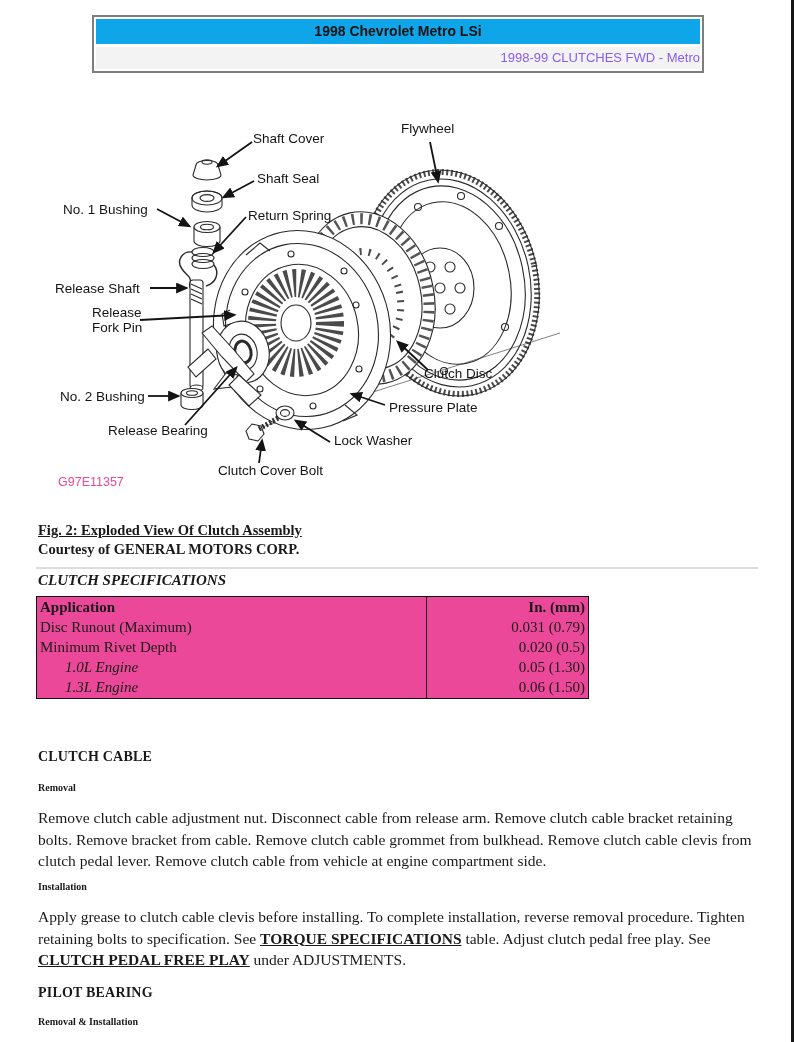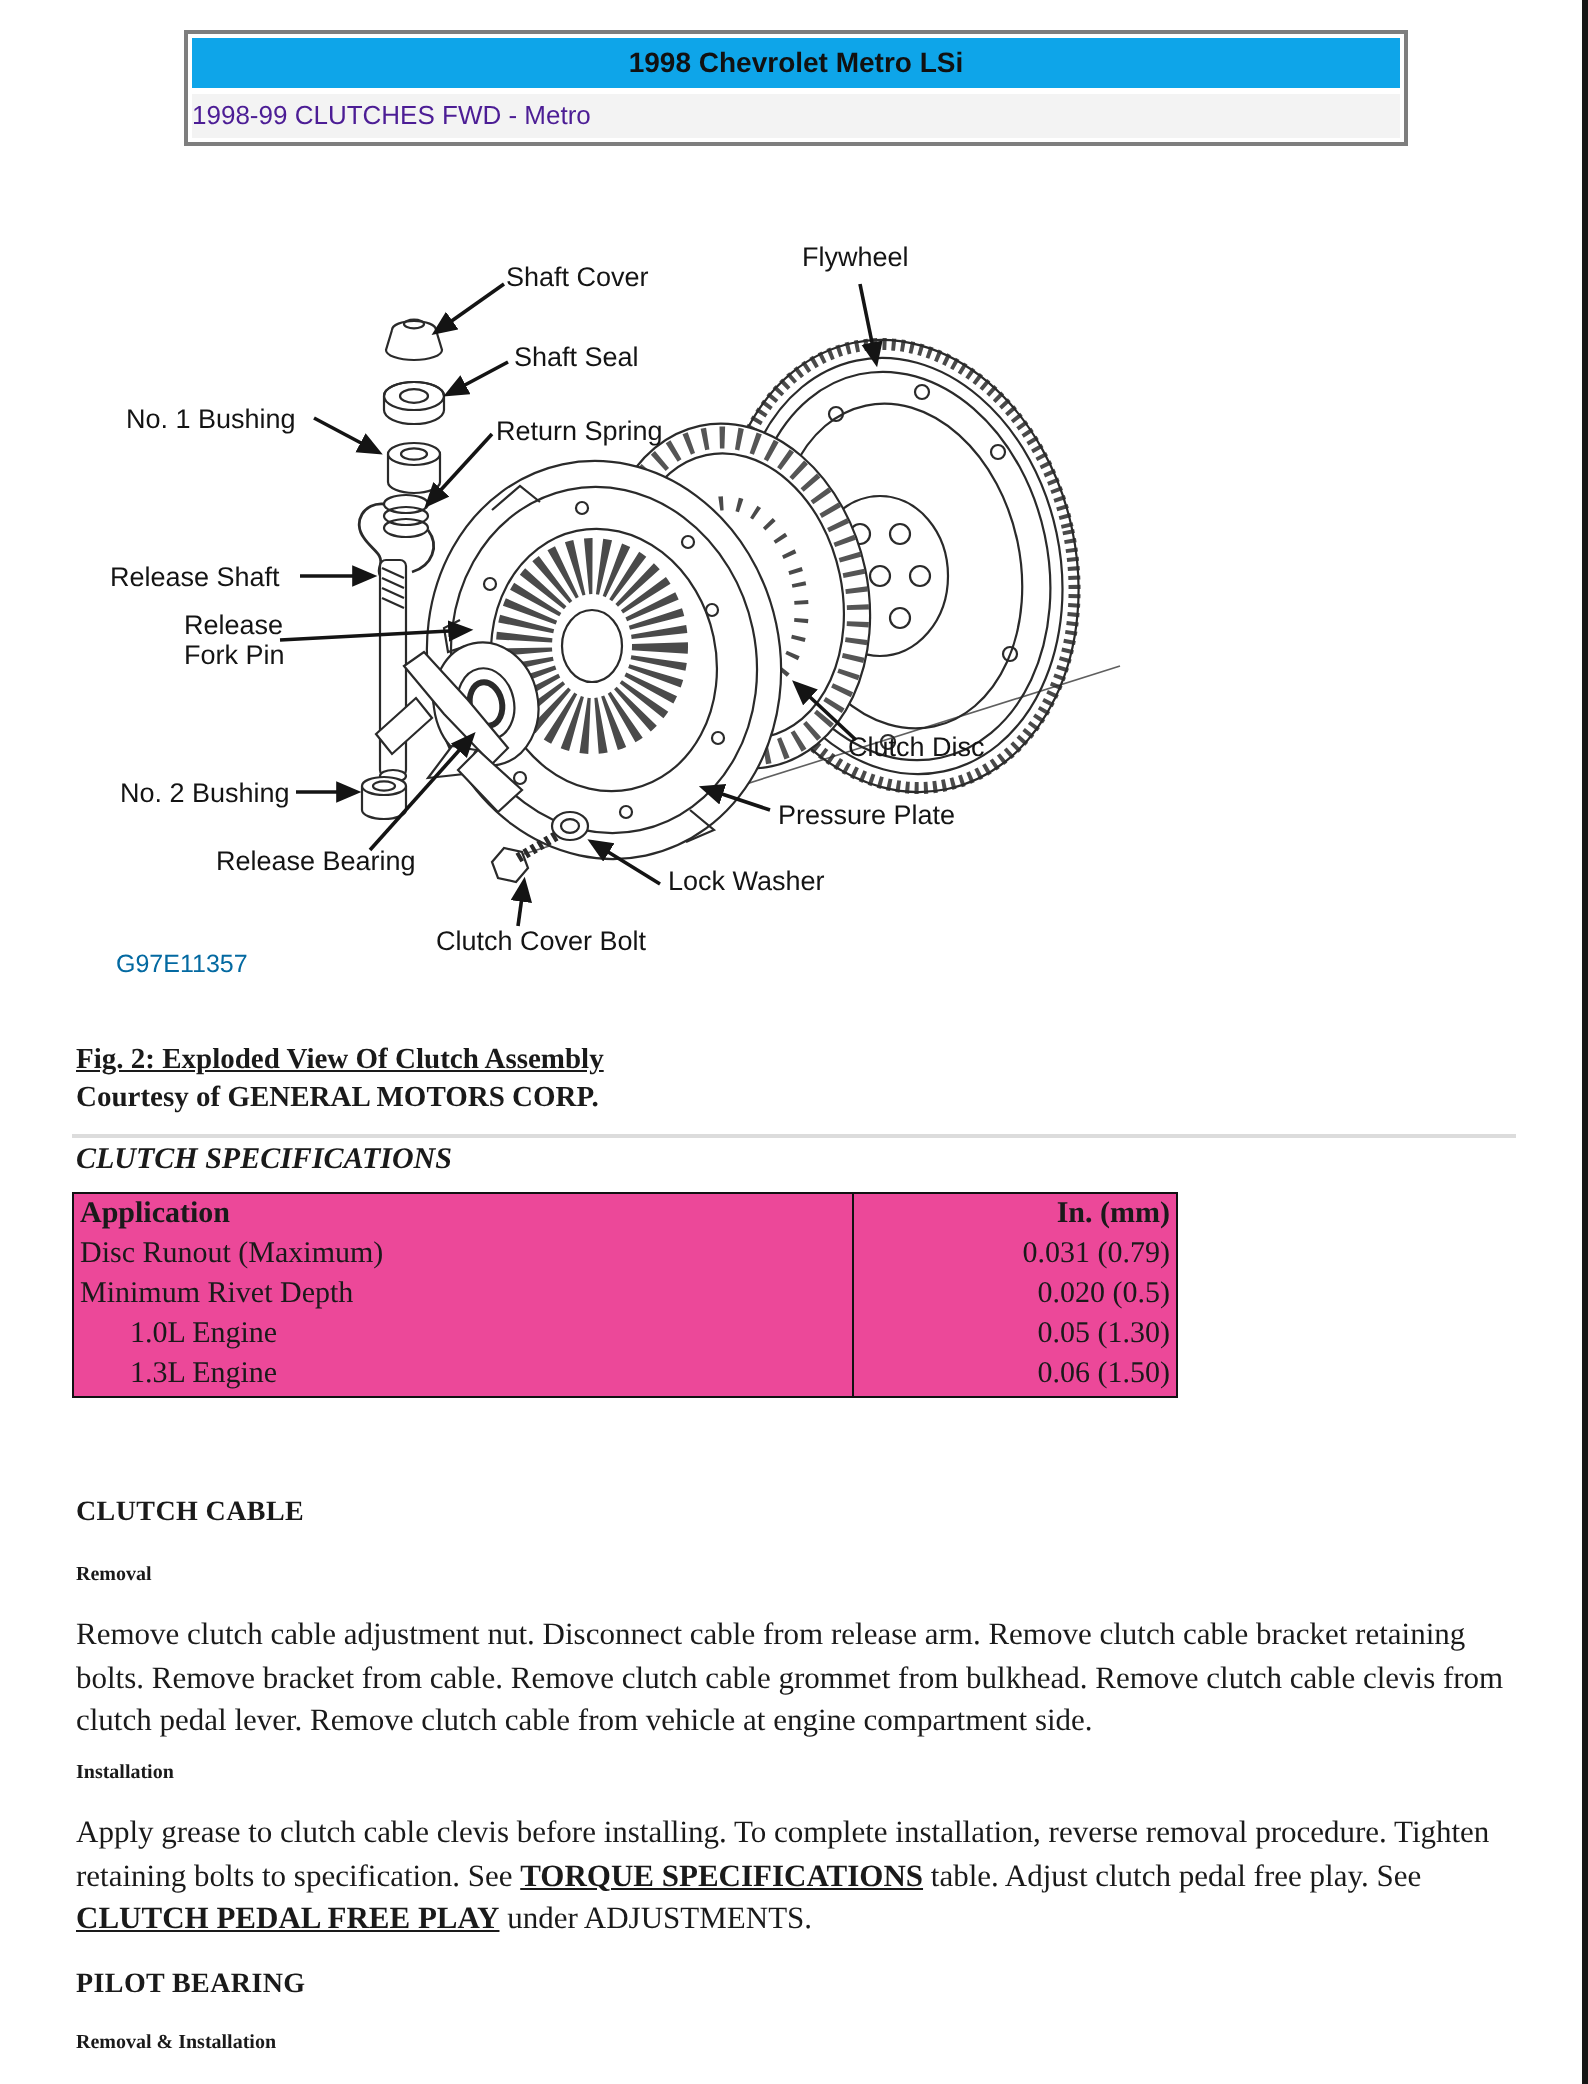--- a/index.html
+++ b/index.html
@@ -5,46 +5,46 @@
   * { margin:0; padding:0; box-sizing:border-box; }
   html,body { width:794px; height:1042px; background:#fff; overflow:hidden;
               font-family:"Liberation Serif", serif; color:#1a1a1a; }
   .abs { position:absolute; }
 
   
   .header-box { left:92px; top:15px; width:612px; border:2px solid #7e7e7e;
                 background:#fff; padding:2px; }
   .header-title { background:#0ea5e9; text-align:center; padding:4px 0 5px;
                   font:bold 14px "Liberation Sans", sans-serif; color:#111; }
-  .header-sub   { background:#f3f3f3; text-align:left; padding:3px 0 4px; margin-top:3px;
-                  font:13px "Liberation Sans", sans-serif; color:#4c1d95; }
+  .header-sub   { background:#f3f3f3; text-align:right; padding:3px 0 4px; margin-top:3px;
+                  font:13px "Liberation Sans", sans-serif; color:#8b5cf6; }
 
   
   .diagram { left:40px; top:105px; width:545px; height:400px; }
   .diagram svg { position:absolute; left:0; top:0; }
   .dlabel { position:absolute; font:13.5px "Liberation Sans", sans-serif; color:#141414;
             white-space:nowrap; line-height:15px; }
-  .figid  { position:absolute; font:12.5px "Liberation Sans", sans-serif; color:#0369a1; }
+  .figid  { position:absolute; font:12.5px "Liberation Sans", sans-serif; color:#ec4899; }
 
   
   .caption { left:38px; top:521px; font-weight:bold; font-size:14.5px; line-height:19px; }
   .caption .u { text-decoration:underline; }
 
   .hr1 { left:36px; top:567px; width:722px; height:2px; background:#dcdcdc; }
 
   
   .specs-head { left:38px; top:572px; font-weight:bold; font-size:15px;font-style:italic; }
   .spec-table { left:36px; top:596px; width:553px; border:1px solid #111; background:#ec4899; }
   .trow { display:flex; height:20.2px; align-items:center; }
   .tcell-l { flex:1 1 auto; padding-left:3px; font-size:15px; white-space:nowrap; overflow:hidden; }
   .tcell-r { width:162px; border-left:1px solid #111; text-align:right; padding-right:3px;
              font-size:15px; height:100%; display:flex; align-items:center; justify-content:flex-end; }
   .trow.header .tcell-l, .trow.header .tcell-r { font-weight:bold; }
   .trow.nodiv .tcell-r { border-left:none; }
-  .trow.indent .tcell-l { padding-left:28px; }
+  .trow.indent .tcell-l { padding-left:28px;font-style:italic; }
 
   
   .h2 { font-weight:bold; font-size:14px; letter-spacing:.2px; }
   .h3 { font-weight:bold; font-size:10px; }
   .para { font-size:15.5px; line-height:21.5px; width:724px; }
   .blink { font-weight:bold; text-decoration:underline; }
 
   .sec-cc-head   { left:38px; top:749px; }
   .sec-removal   { left:38px; top:782px; }
   .para1         { left:38px; top:807px; }

